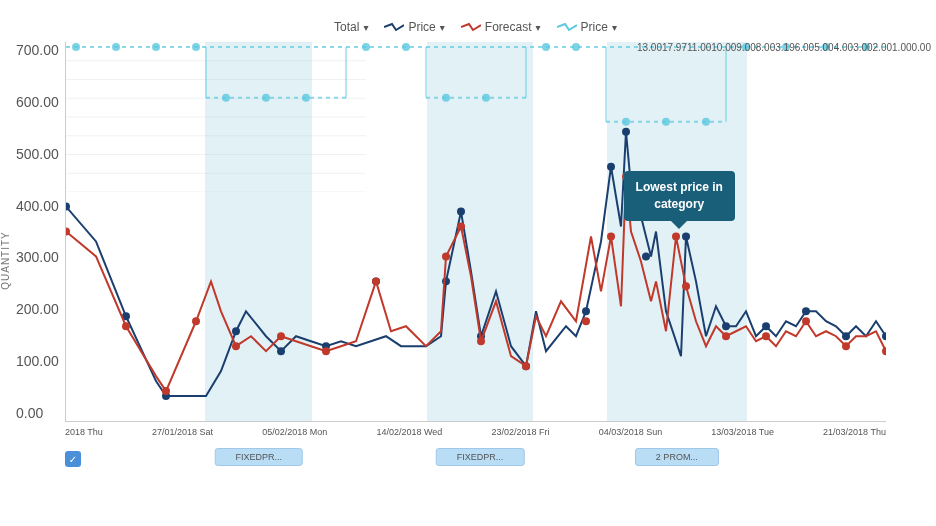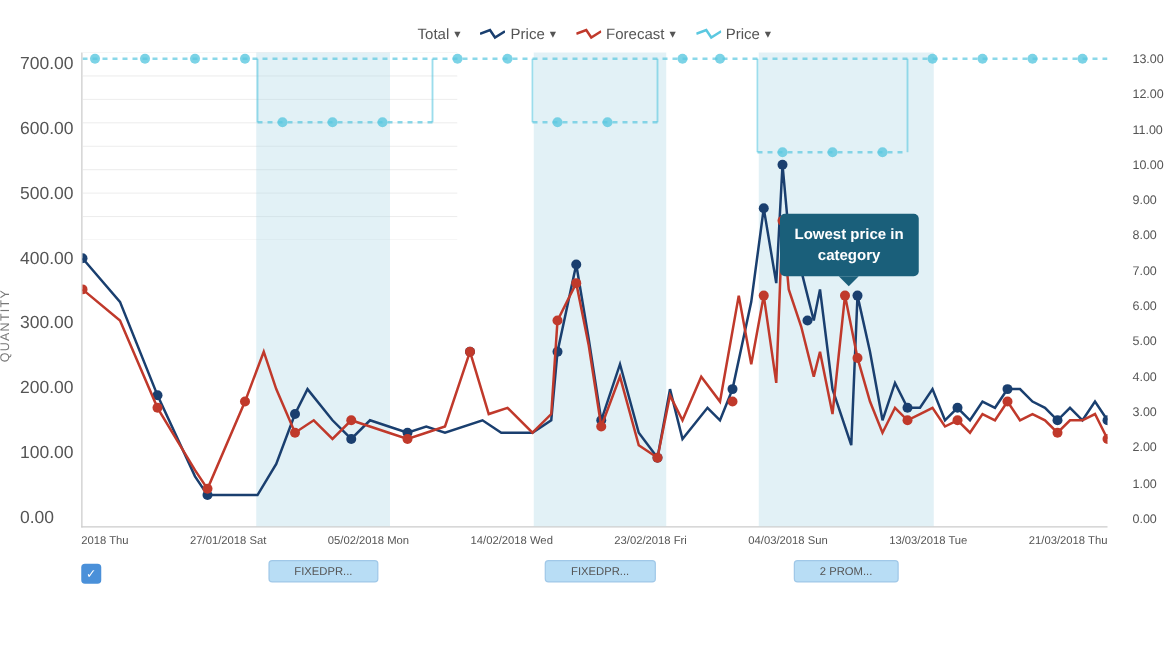--- a/index.html
+++ b/index.html
@@ -49,21 +49,21 @@
       justify-content: space-between;
       font-size: 14px;
       color: #555;
     }
     .y-axis-right {
       position: absolute;
       right: -45px;
       top: 0;
       height: 100%;
       display: flex;
-      flex-direction: column;
+      flex-direction: row;
       justify-content: space-between;
       align-items: flex-start;
       font-size: 10px;
       color: #555;
     }
     .y-label-left {
       position: absolute;
       left: -60px;
       top: 50%;
       transform: translateX(-50%) rotate(-90deg);
@@ -369,26 +369,26 @@
         <span>500.00</span>
         <span>400.00</span>
         <span>300.00</span>
         <span>200.00</span>
         <span>100.00</span>
         <span>0.00</span>
       </div>
 
       <div class="y-axis-right">
         <span>13.00</span>
-        <span>12.00</span>
+        <span>17.97</span>
         <span>11.00</span>
         <span>10.00</span>
         <span>9.00</span>
         <span>8.00</span>
-        <span>7.00</span>
+        <span>3.19</span>
         <span>6.00</span>
         <span>5.00</span>
         <span>4.00</span>
         <span>3.00</span>
         <span>2.00</span>
         <span>1.00</span>
         <span>0.00</span>
       </div>
     </div>
 

